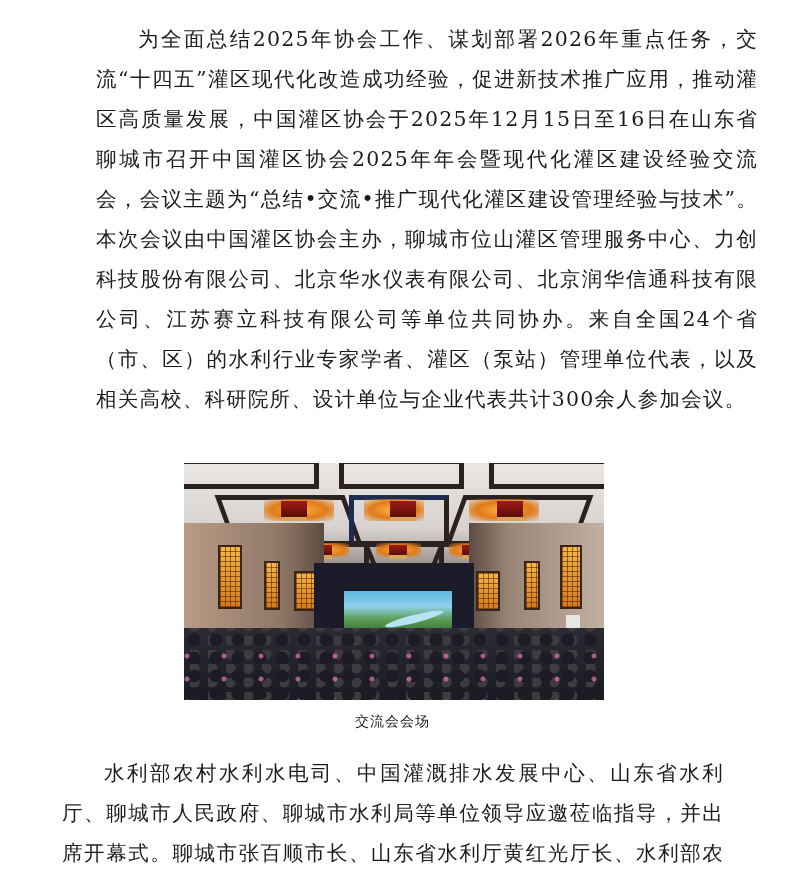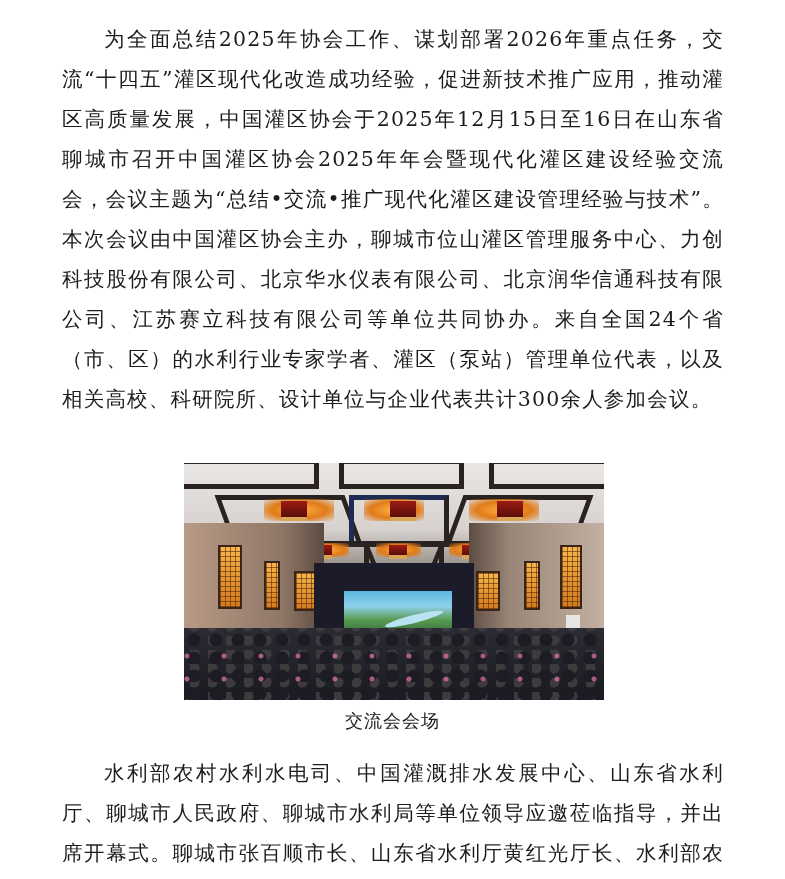--- a/index.html
+++ b/index.html
@@ -29,21 +29,21 @@
       margin: 0;
       font-size: 20.5px;
       line-height: 40px;
       letter-spacing: 1.2px;
       text-indent: 42px;
       text-align: justify;
       text-justify: inter-character;
       word-break: break-all;
       color: #1c1c1c;
     }
-    .para-1 { top: 19px; }
+    .para-1 { top: 19px; margin-left: 34px; }
     .para-2 { top: 753px; }
 
     .figure {
       position: absolute;
       left: 184px;
       top: 463px;
       width: 420px;
       height: 237px;
       margin: 0;
     }
@@ -53,21 +53,21 @@
       height: 237px;
       overflow: hidden;
       background: #3a2e28;
     }
     .caption {
       position: absolute;
       left: 0;
       top: 711px;
       width: 785px;
       text-align: center;
-      font-size: 18px;
+      font-size: 14px;
       line-height: 20px;
       color: #222;
       letter-spacing: 1px;
     }
 
     
     .ceiling {
       position: absolute; left: 0; top: 0; width: 420px; height: 110px;
       background: linear-gradient(#e9e6e4, #d7d2cf 60%, #8e857f);
     }

